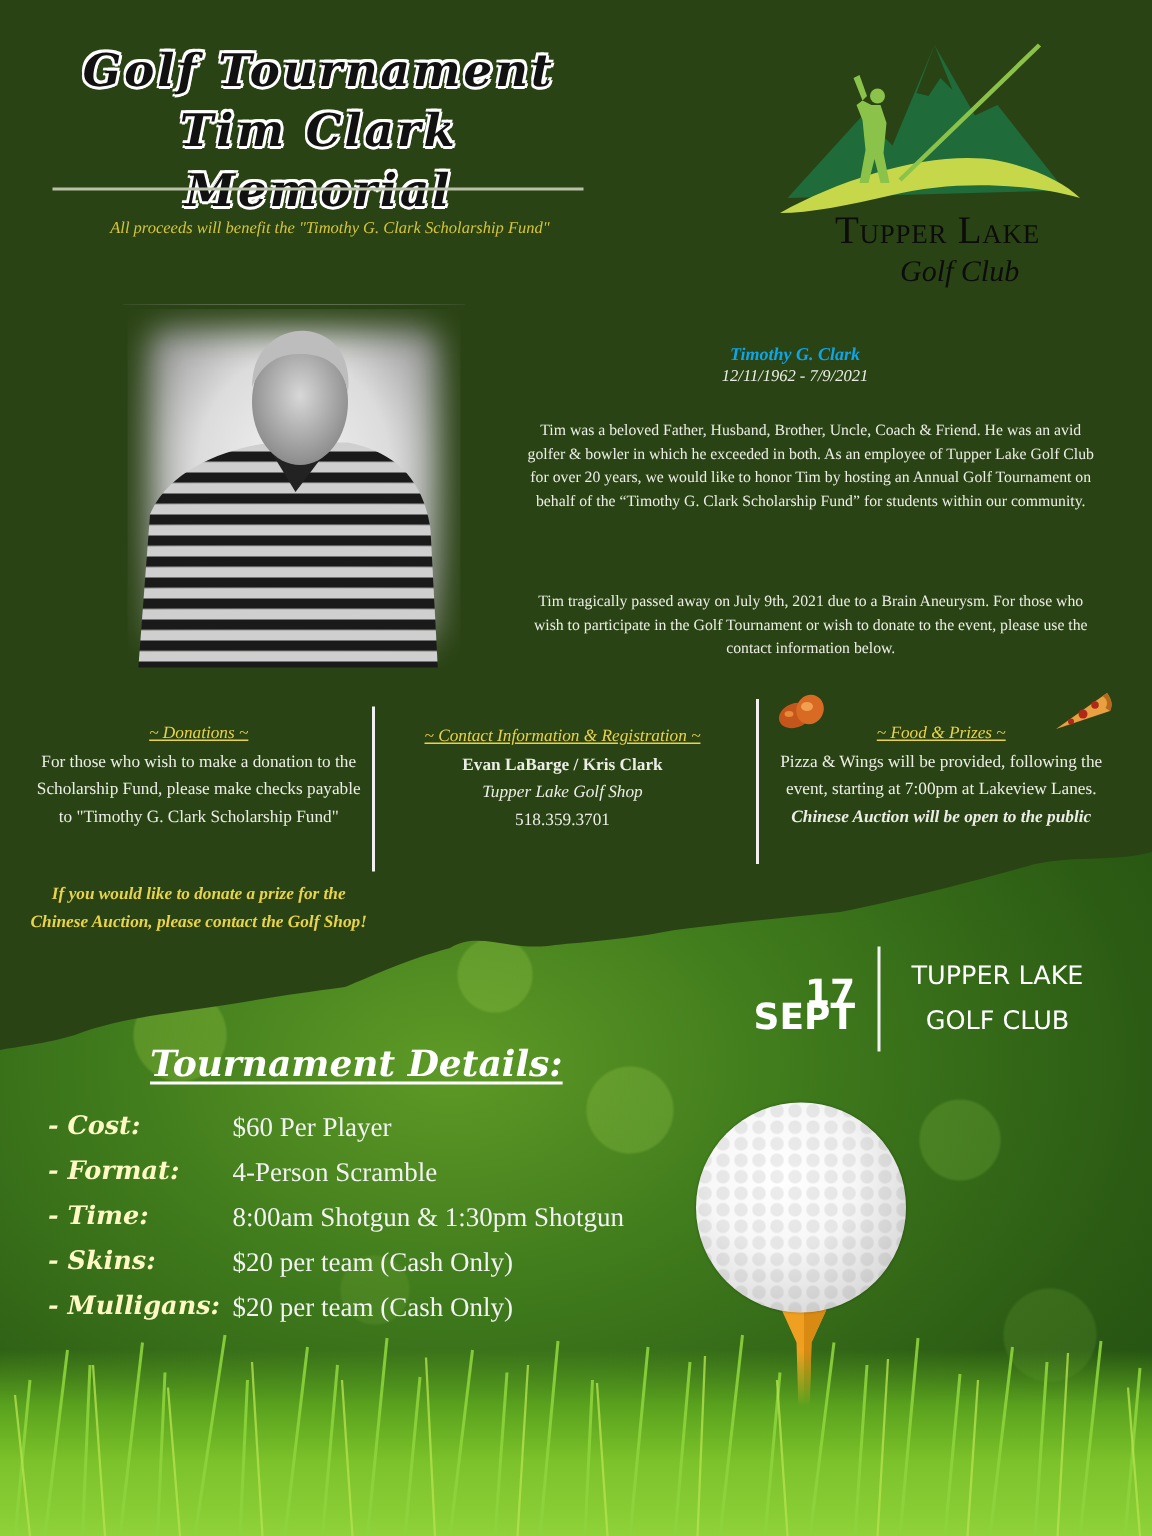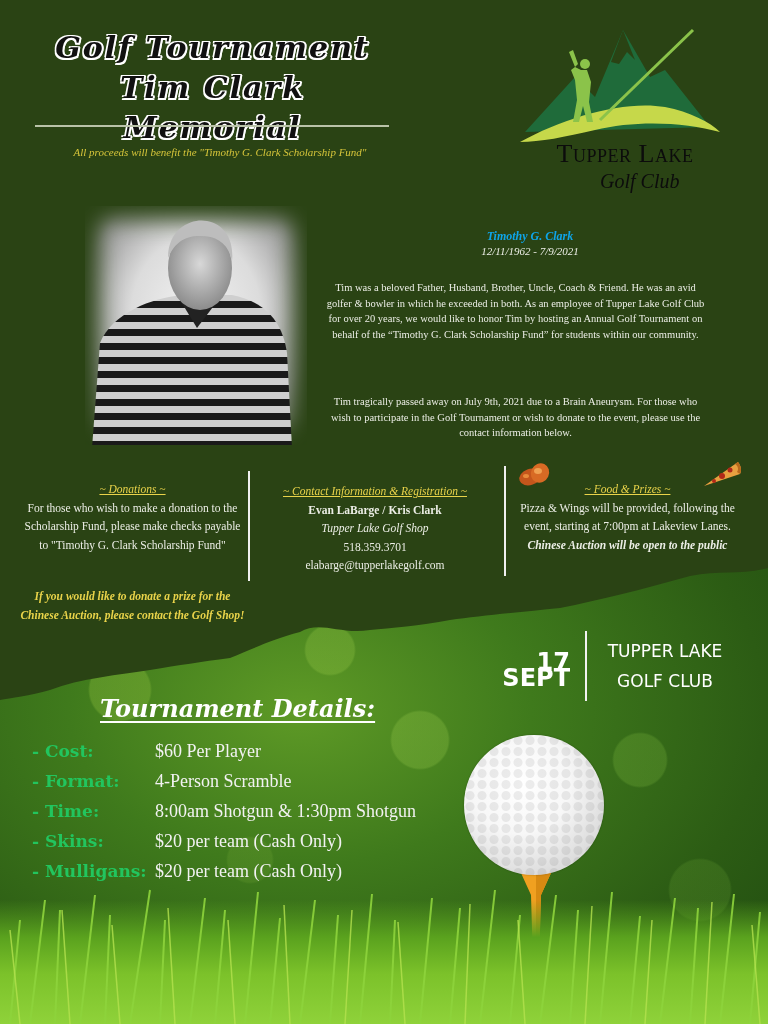--- a/index.html
+++ b/index.html
@@ -67,21 +67,21 @@
   
   .bio-name {
     position: absolute; left: 330px; top: 229px; width: 400px; text-align: center;
     font-style: italic; font-weight: bold; font-size: 12px; color: #0ea5e9;
   }
   .bio-dates {
     position: absolute; left: 330px; top: 245px; width: 400px; text-align: center;
     font-style: italic; font-size: 11px; color: #eceee6;
   }
   .bio-p {
-    position: absolute; left: 323px; width: 385px; text-align: center;
+    position: absolute; left: 348px; width: 385px; text-align: center;
     font-size: 10.5px; line-height: 15.5px; color: #eceee6;
   }
   .bio-p1 { top: 280px; }
   .bio-p2 { top: 394px; }
 
   
   .col { position: absolute; text-align: center; color: #eceee6; font-size: 11.5px; line-height: 18.5px; }
   .col-head { font-style: italic; color: #e9d34a; text-decoration: underline; font-size: 11.5px; }
   .col-donations { left: 20px; top: 480px; width: 225px; }
   .col-contact { left: 255px; top: 482px; width: 240px; }
@@ -121,22 +121,22 @@
 
   
   .details-title {
     position: absolute; left: 100px; top: 694px; width: 300px;
     font-family: "DejaVu Serif", serif; font-style: italic; font-weight: bold;
     font-size: 24px; color: #fff; text-decoration: underline; text-underline-offset: 4px;
   }
   .details { position: absolute; left: 32px; top: 736px; }
   .detail-row { display: flex; height: 30px; align-items: center; }
   .detail-label {
-    width: 123px; font-family: "DejaVu Serif", serif; font-weight: bold;
-    font-size: 17px; color: #22c55e;
+    width: 123px; font-family: "DejaVu Serif", serif; font-style: italic; font-weight: bold;
+    font-size: 17px; color: #fef9c3;
   }
   .detail-value { font-family: "Liberation Serif", serif; font-size: 18px; color: #f2f2f2; }
 
   
   .ball {
     position: absolute; left: 464px; top: 735px; width: 140px; height: 140px; border-radius: 50%;
     background:
       radial-gradient(circle at 40% 35%, #ffffff 0%, #f7f7f7 40%, #dcdcdc 75%, #bdbdbd 100%);
     box-shadow: 0 0 2px rgba(0,0,0,0.3);
     overflow: hidden;
@@ -212,21 +212,20 @@
   </div>
   <div class="prize-note">If you would like to donate a prize for the Chinese Auction, please contact the Golf Shop!</div>
 
   <div class="vdiv vdiv-1"></div>
 
   <div class="col col-contact">
     <div class="col-head">~ Contact Information &amp; Registration ~</div>
     <div class="names">Evan LaBarge / Kris Clark</div>
     <div class="shop">Tupper Lake Golf Shop</div>
     <div>518.359.3701</div>
-    <div>elabarge@tupperlakegolf.com</div>
   </div>
 
   <div class="vdiv vdiv-2"></div>
 
   <svg class="icon-wings" viewBox="0 0 38 32">
     <ellipse cx="14" cy="18" rx="11" ry="8" fill="#c4561c" transform="rotate(-20 14 18)"></ellipse>
     <ellipse cx="24" cy="14" rx="9" ry="10" fill="#d86a24" transform="rotate(25 24 14)"></ellipse>
     <ellipse cx="22" cy="12" rx="4" ry="3" fill="#f0a050"></ellipse>
     <ellipse cx="10" cy="17" rx="3" ry="2" fill="#e88a3a"></ellipse>
   </svg>

